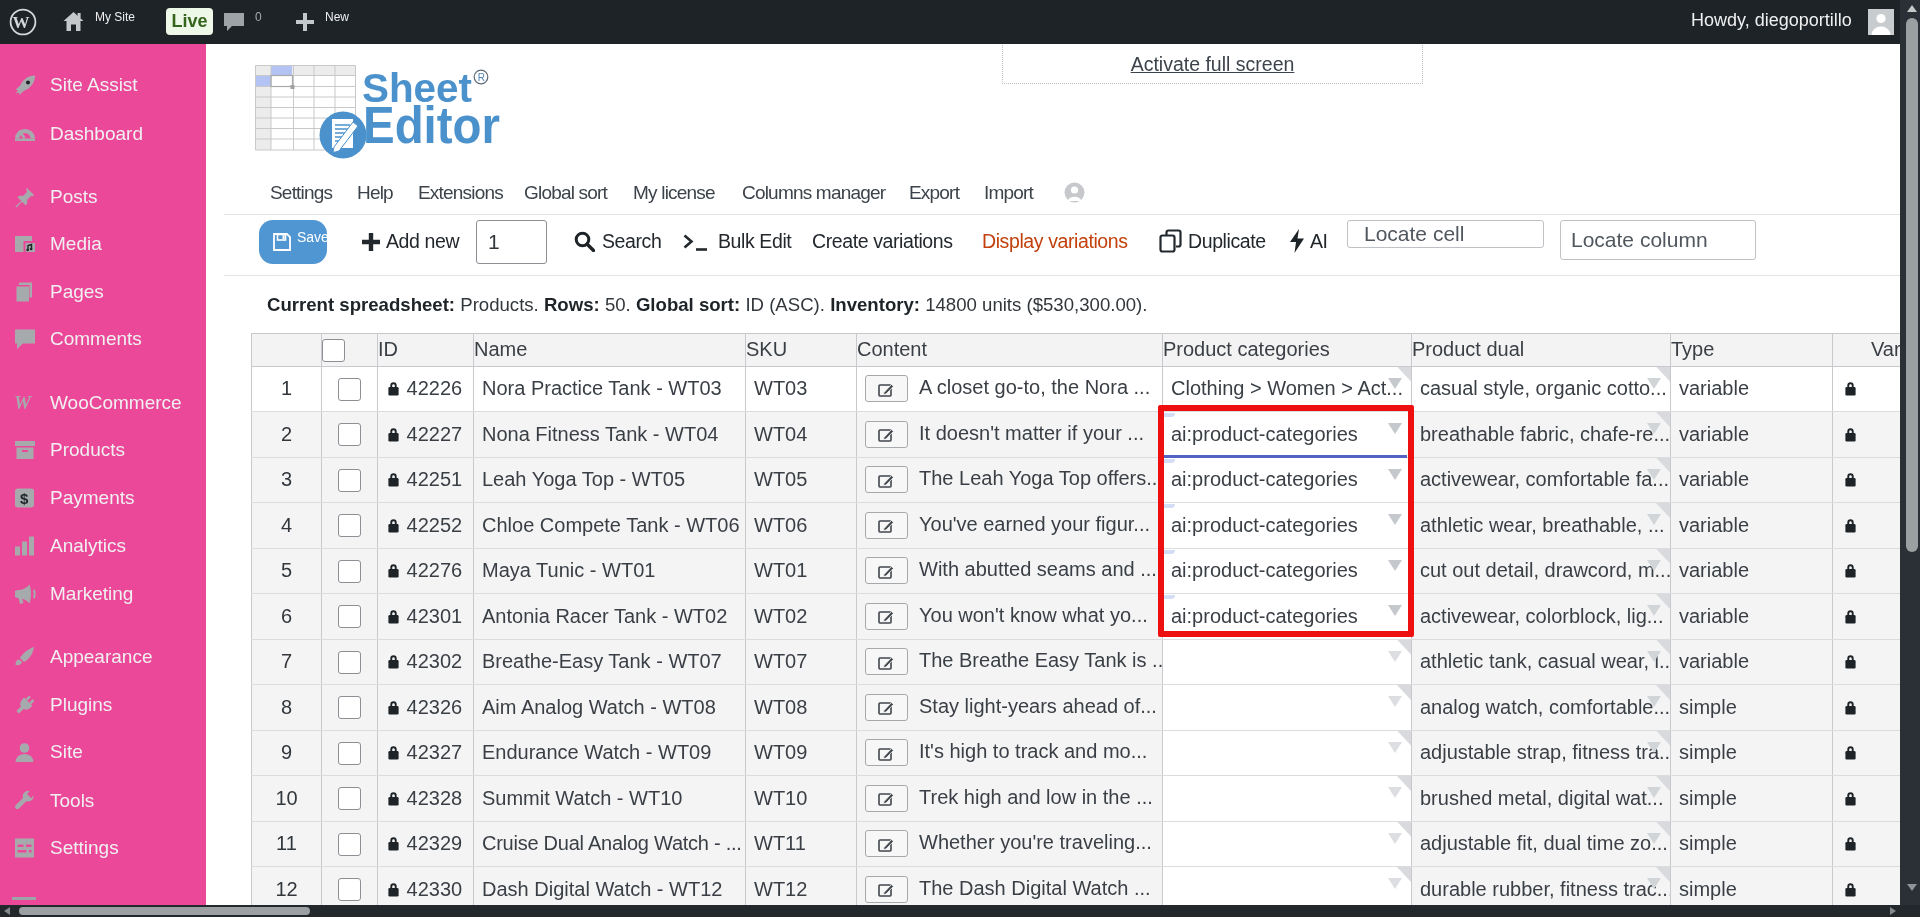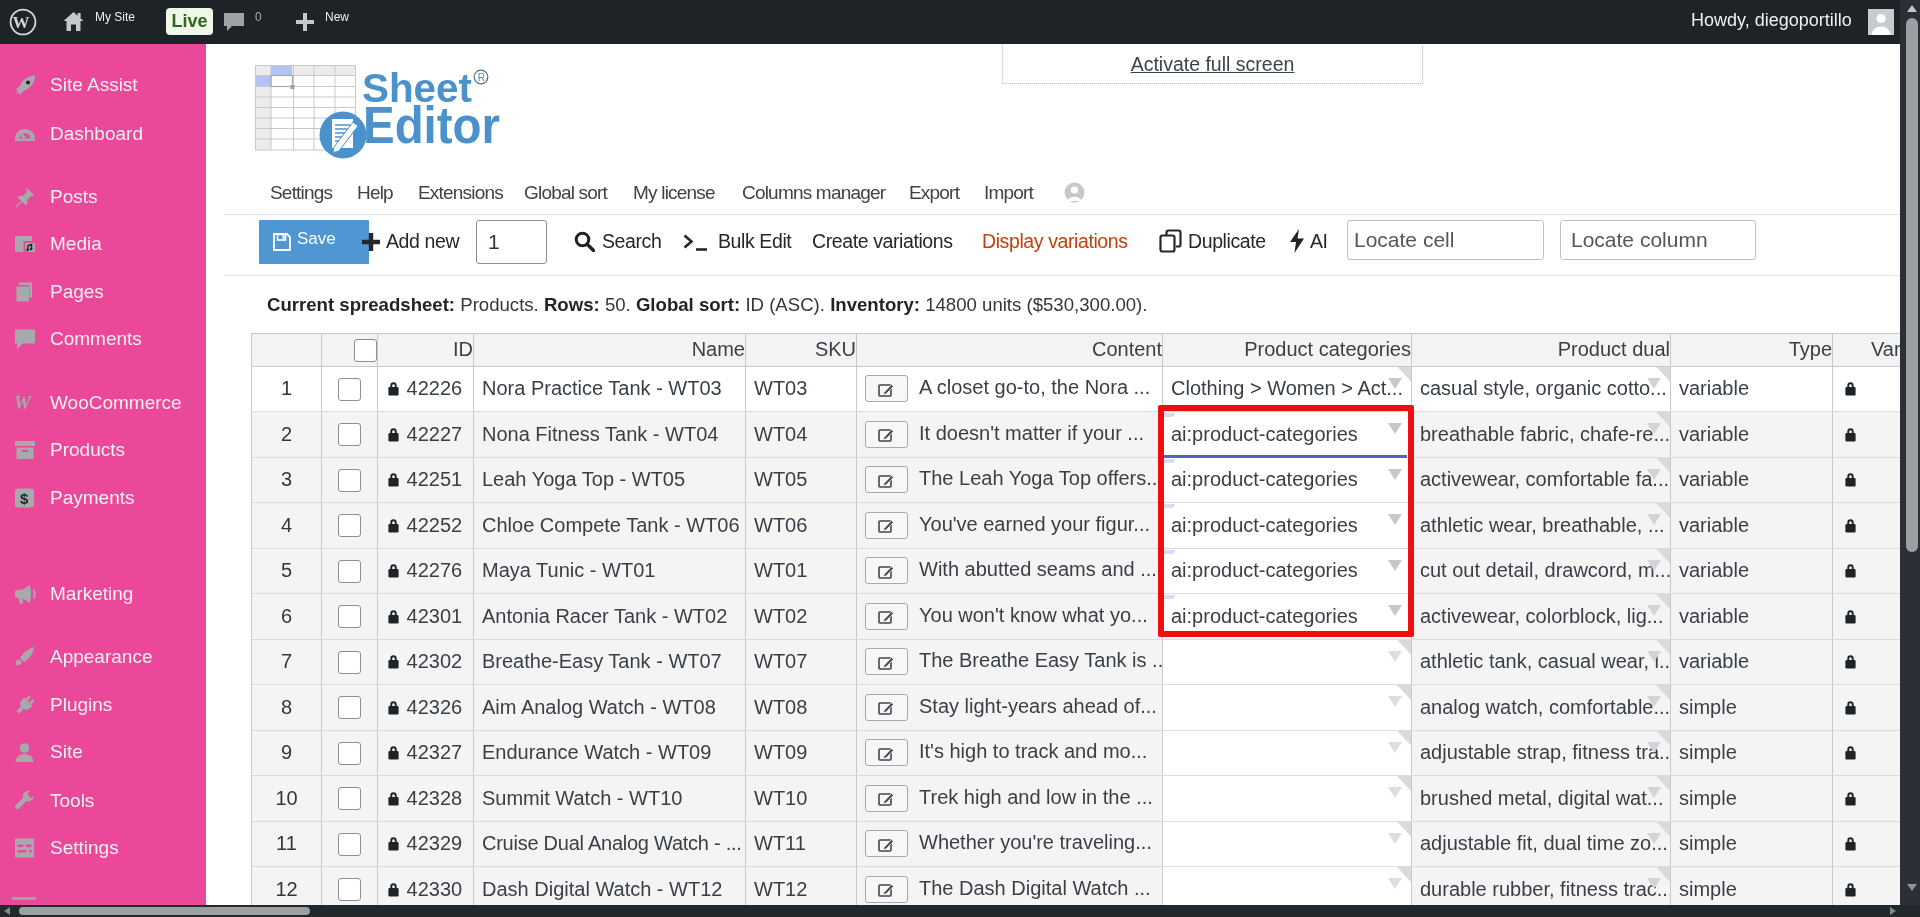--- a/index.html
+++ b/index.html
@@ -14,30 +14,30 @@
 .mi{position:absolute;left:0;width:224px;height:48px}
 .mi .lbl{position:absolute;left:50px;top:50%;transform:translateY(-50%);font-size:19px;color:#f0f0f1;white-space:nowrap}
 .mi svg{position:absolute;left:13px;top:50%;transform:translateY(-50%)}
 
 #content{position:absolute;left:224px;top:44px;width:1679px;height:861px;background:#fff;overflow:hidden;z-index:10}
 #fsbox{position:absolute;left:778px;top:-1px;width:421px;height:41px;border:1px dotted #bbbdc0;background:#fff;text-align:center;line-height:41px;font-size:19.5px;color:#3c434a}
 #fsbox span{text-decoration:underline}
 .pmitem{position:absolute;top:138px;font-size:19px;letter-spacing:-0.8px;color:#3c434a;white-space:nowrap}
 .rule{position:absolute;left:0;width:1679px;height:1px;background:#e2e4e7}
 
-#savebtn{position:absolute;left:35px;top:176px;width:110px;height:44px;background:#4f96d3;border-radius:1px;color:#fff;font-size:17px}
+#savebtn{position:absolute;left:35px;top:176px;width:68px;height:44px;background:#4f96d3;border-radius:14px;color:#fff;font-size:14px}
 .tbtxt{position:absolute;top:186px;font-size:19.5px;letter-spacing:-0.4px;color:#23282d;white-space:nowrap}
 .tbinput{position:absolute;border:1px solid #8c8f94;border-radius:3px;background:#fff;font-size:21px;color:#32373c}
 
 #status{position:absolute;left:43px;top:250px;font-size:18.6px;color:#32373c;white-space:nowrap}
 #status b{color:#1d2327}
 
 #gridwrap{position:absolute;left:27px;top:289px;width:1649px;height:572px;overflow:hidden}
 #grid{width:1832px;border-collapse:collapse;table-layout:fixed;font-size:20px;color:#3a3f45;background:#fff}
-#grid th{height:32.5px;background:#f3f3f3;font-weight:400;border:1px solid #c9c9cd;text-align:right;padding:0;overflow:hidden;white-space:nowrap}
+#grid th{height:32.5px;background:#f3f3f3;font-weight:400;border:1px solid #c9c9cd;text-align:left;padding:0;overflow:hidden;white-space:nowrap}
 #grid td{height:45.5px;background:#f4f4f5;border:1px solid #c9c9cd;border-top-color:#dcdcde;border-bottom-color:#dcdcde;padding:0 0 0 8px;white-space:nowrap;overflow:hidden;position:relative;vertical-align:middle}
 #grid tr.r1 td{background:#fff}
 #grid td.w{background:#fff}
 #grid td.num{text-align:center;padding:0;color:#32373c}
 .cb{display:inline-block;width:23px;height:23px;border:1px solid #8c8f94;border-radius:3px;background:#fff;vertical-align:middle}
 .tri{position:absolute;right:9px;top:11px;width:0;height:0;border-left:7px solid transparent;border-right:7px solid transparent;border-top:11px solid #c5c8cc}
 .tri.lt{border-top-color:#dcdee1}
 .tri.lt2{border-top-color:#d2d5d8}
 .cw{position:absolute;right:0;top:0;width:14px;height:15px;background:#d8dadd;clip-path:polygon(0 0,100% 0,100% 100%)}
 .bs{position:absolute;left:1px;top:1px;width:11px;height:4px;background:#d4ddf6;border-radius:0 0 7px 0}
@@ -141,20 +141,28 @@
       </svg>
       <span class="lbl">Products</span>
     </div>
   <div class="mi" style="top:430px">
       <svg width="23" height="23" viewBox="0 0 23 23">
         <rect x="2" y="2" width="19" height="19" rx="3" fill="#a7aaad"></rect>
         <text x="7" y="17.5" font-size="15" font-weight="700" fill="#1d2327">$</text>
       </svg>
       <span class="lbl">Payments</span>
     </div>
+  <div class="mi" style="top:478px">
+      <svg width="23" height="23" viewBox="0 0 23 23">
+        <rect x="2" y="12" width="5" height="9" fill="#a7aaad"></rect>
+        <rect x="9" y="7" width="5" height="14" fill="#a7aaad"></rect>
+        <rect x="16" y="2" width="5" height="19" fill="#a7aaad"></rect>
+      </svg>
+      <span class="lbl">Analytics</span>
+    </div>
   <div class="mi" style="top:526px">
       <svg width="25" height="24" viewBox="0 0 25 24">
         <path d="M16.5 2.5 C14 6 9 8 4.5 8 L2 9 v6 l2.5 1 c4.5 0 9.5 2 12 5.5 1-3 1.5-6.5 1.5-9.5 0-3-.5-6.5-1.5-9.5 z" fill="#a7aaad"></path>
         <path d="M5.5 16 l1.5 6 3.5-1 -1.5-5" fill="#a7aaad"></path>
         <path d="M20.5 8 c1.5 .8 1.5 7.2 0 8" fill="none" stroke="#a7aaad" stroke-width="2"></path>
       </svg>
       <span class="lbl">Marketing</span>
     </div>
   <div class="mi" style="top:589px">
       <svg width="24" height="24" viewBox="0 0 24 24">
@@ -263,21 +271,21 @@
     <div class="tbtxt" style="left:758px;color:#c2410c">Display variations</div>
     <svg style="position:absolute;left:935px;top:185px" width="25" height="25" viewBox="0 0 25 25">
         <rect x="1.5" y="6.5" width="14" height="16" rx="2" fill="none" stroke="#23282d" stroke-width="2.2"></rect>
         <path d="M7.5 6 V3.5 a2 2 0 0 1 2-2 h10 a2 2 0 0 1 2 2 v12 a2 2 0 0 1-2 2 H17" fill="none" stroke="#23282d" stroke-width="2.2"></path>
       </svg>
     <div class="tbtxt" style="left:964px">Duplicate</div>
     <svg style="position:absolute;left:1066px;top:185px" width="15" height="24" viewBox="0 0 15 24">
         <polygon points="9,0 0,13 6,13 4.5,24 14,9.5 7.5,9.5" fill="#1d2327"></polygon>
       </svg>
     <div class="tbtxt" style="left:1086px">AI</div>
-    <input class="tbinput" style="left: 1123px; top: 176px; width: 197px; height: 40px; padding-left: 6px; border-color: rgb(191, 193, 197); color: rgb(80, 87, 94);" value="Locate cell">
+    <input class="tbinput" style="left: 1123px; top: 176px; width: 197px; height: 28px; padding-left: 16px; border-color: rgb(191, 193, 197); color: rgb(80, 87, 94);" value="Locate cell">
     <input class="tbinput" style="left: 1336px; top: 176px; width: 196px; height: 40px; padding-left: 10px; border-color: rgb(191, 193, 197); color: rgb(80, 87, 94);" value="Locate column">
   </div>
   <div class="rule" style="top:231px"></div>
   <div id="status"><b>Current spreadsheet:</b> Products. <b>Rows:</b> 50. <b>Global sort:</b> ID (ASC). <b>Inventory:</b> 14800 units ($530,300.00).</div>
   <div id="gridwrap">
 <table id="grid">
         <colgroup>
           <col style="width:70px">
           <col style="width:56px">
           <col style="width:96px">

